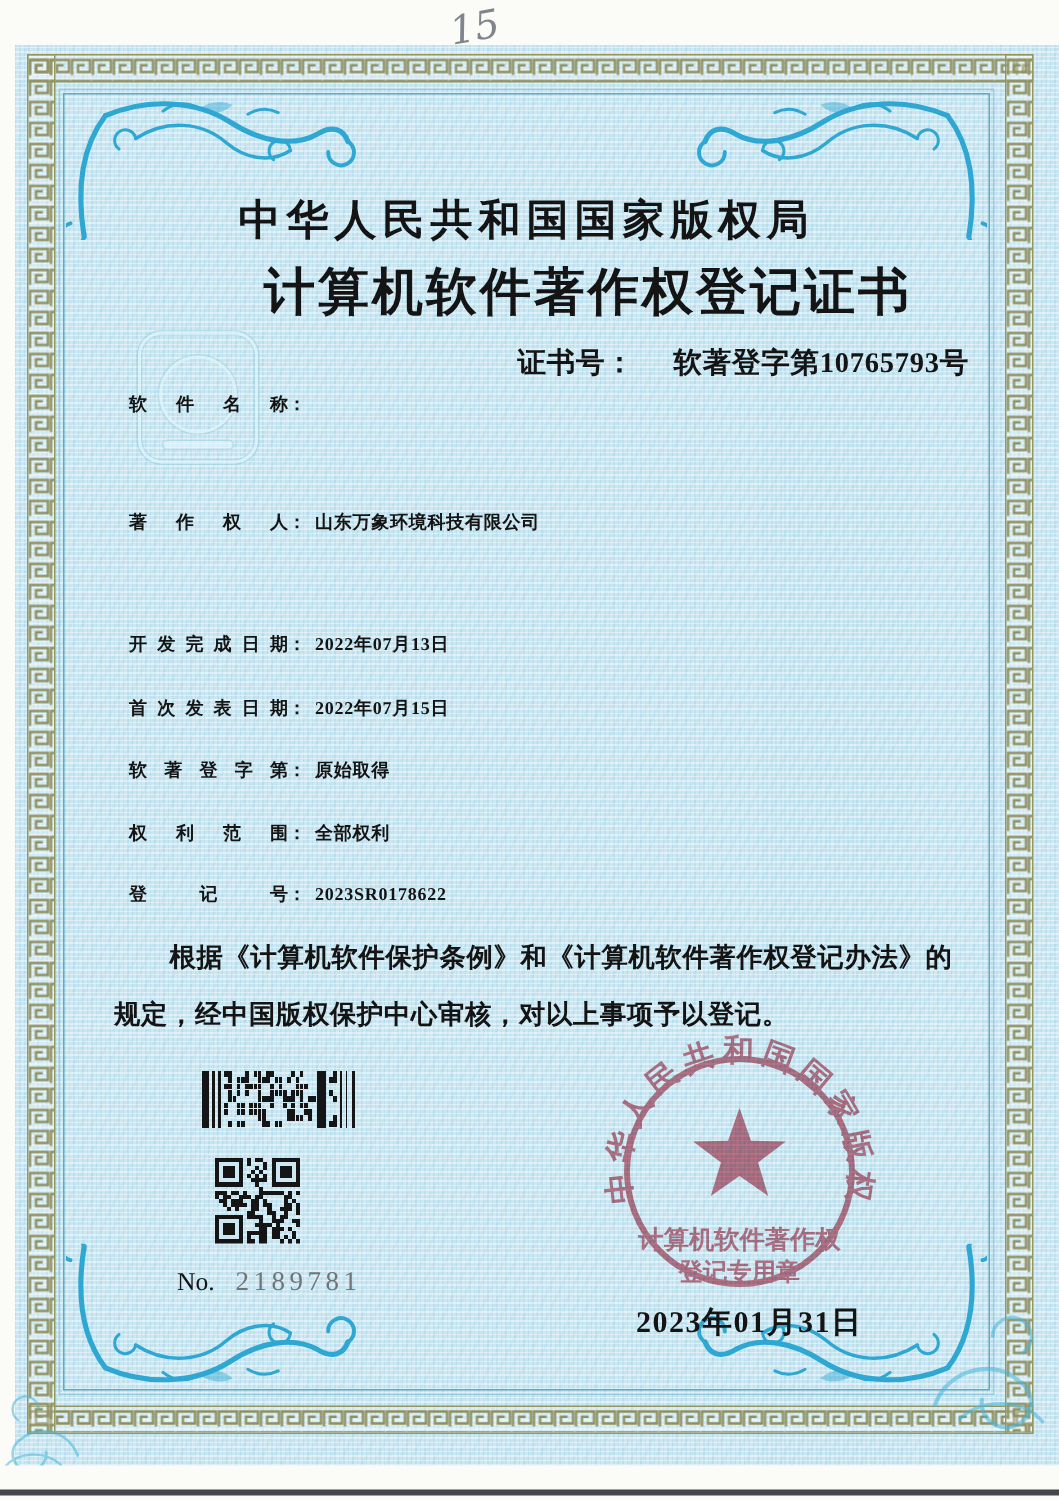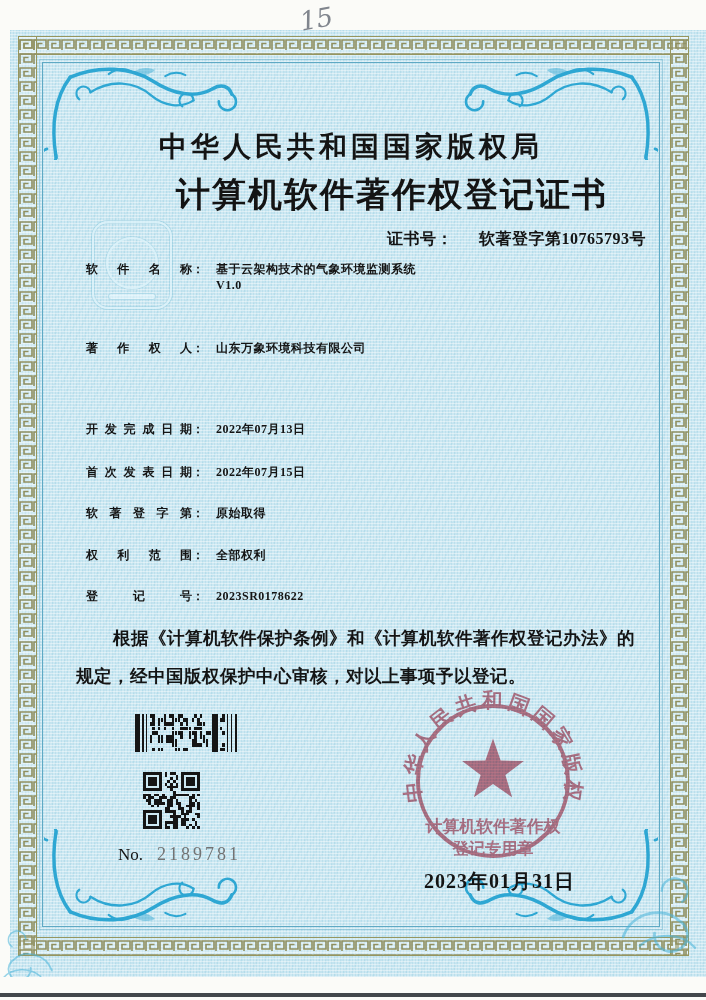--- a/index.html
+++ b/index.html
@@ -53,21 +53,21 @@
   .authority {
     position:absolute; left:42px; top:128px; width:618px;
     text-align:center; font-size:28px; font-weight:bold; letter-spacing:4px;
   }
   .cert-title {
     position:absolute; left:42px; top:172px; width:566px;
     text-align:right; font-size:34px; font-weight:bold; letter-spacing:2px;
   }
   .cert-no {
     position:absolute; right:60px; top:229px;
-    font-size:16px; font-weight:bold; letter-spacing:.5px;
+    font-size:19px; font-weight:bold; letter-spacing:.5px;
   }
   .cert-no .val { margin-left:26px; }
 
   
   .watermark {
     position:absolute; left:92px; top:221px; width:80px; height:88px;
     border:2px solid rgba(220,242,250,.95);
     box-shadow:0 0 0 1px rgba(125,192,216,.45), inset 0 0 0 1px rgba(125,192,216,.35);
     border-radius:16px; opacity:.85;
   }
@@ -79,21 +79,21 @@
   .watermark .wm-bar {
     position:absolute; left:14px; bottom:7px; width:48px; height:7px;
     border:1px solid rgba(125,192,216,.5); border-radius:4px;
     background:rgba(235,250,255,.6);
   }
 
   
   .frow { position:absolute; left:86px; font-size:12px; font-weight:bold; white-space:nowrap; }
   .flabel { display:inline-block; width:106px; text-align:justify; text-align-last:justify; }
   .fcolon { display:inline-block; }
-  .fvalue { display:inline-block; margin-left:12px; letter-spacing:.5px; }
+  .fvalue { display:inline-block; margin-left:6px; letter-spacing:.5px; }
   .fvalue-block { display:inline-block; vertical-align:top; margin-left:12px; letter-spacing:.5px; }
   .row-name  { top:261px; }
   .row-owner { top:340px; }
   .row-dev   { top:421px; }
   .row-pub   { top:464px; }
   .row-acq   { top:505px; }
   .row-scope { top:547px; }
   .row-reg   { top:588px; }
 
   
@@ -200,24 +200,21 @@
 <div class="cert-no">
   <span>证书号：</span><span class="val">软著登字第10765793号</span>
 </div>
 
 <div class="watermark">
   <div class="wm-circle"></div>
   <div class="wm-bar"></div>
 </div>
 
 <div class="frow row-name">
-  <span class="flabel">软件名称</span><span class="fcolon">：</span><span class="fvalue-block">
-    <div>基于云架构技术的气象环境监测系统</div>
-    <div>V1.0</div>
-  </span>
+  <span class="flabel">软件名称</span><span class="fcolon">：</span>
 </div>
 
 <div class="frow row-owner">
   <span class="flabel">著作权人</span><span class="fcolon">：</span><span class="fvalue">山东万象环境科技有限公司</span>
 </div>
 
 <div class="frow row-dev">
   <span class="flabel">开发完成日期</span><span class="fcolon">：</span><span class="fvalue">2022年07月13日</span>
 </div>
 

